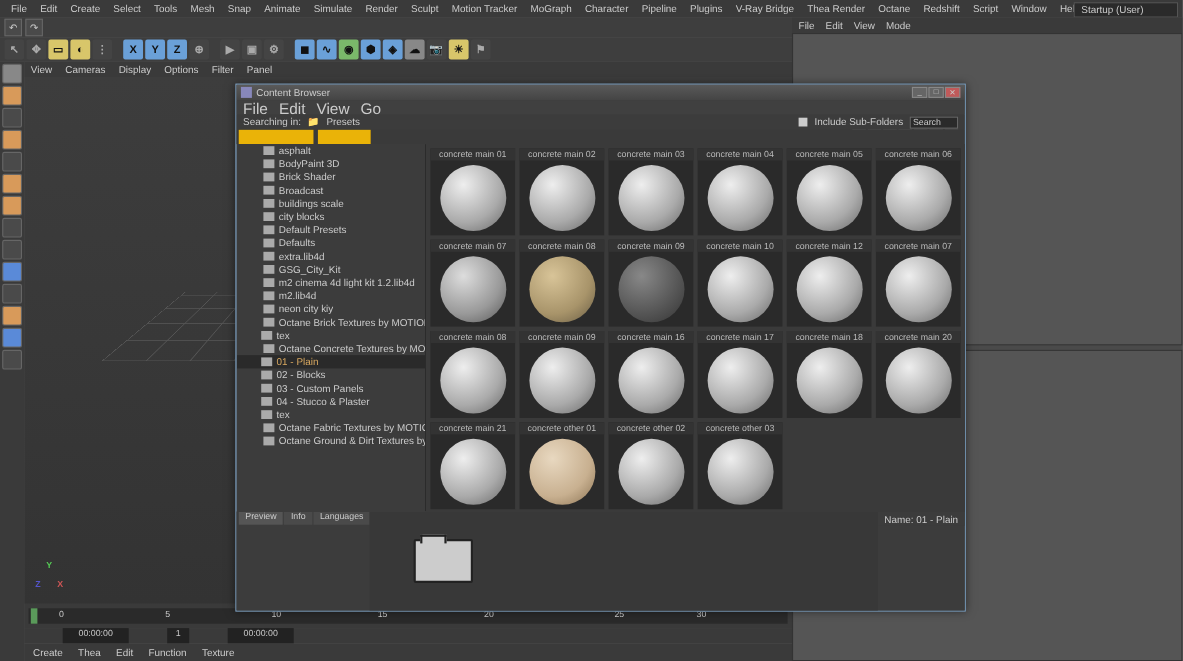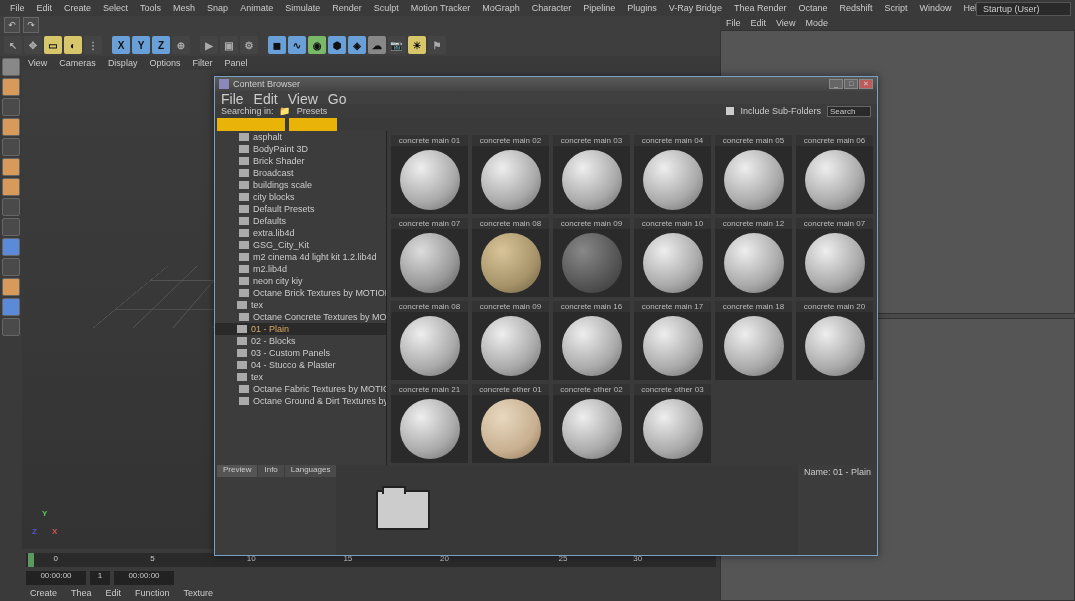--- a/index.html
+++ b/index.html
@@ -48,21 +48,21 @@
 .axis-gizmo .ax { position:absolute; font-size:8px; font-weight:bold; }
 .axis-gizmo .y { color:#5c5; left:10px; top:0; }
 .axis-gizmo .x { color:#c55; left:20px; top:18px; }
 .axis-gizmo .z { color:#55c; left:0; top:18px; }
 
 
 .timeline { height:22px; background:#3a3a3a; display:flex; align-items:center; }
 .tl-ruler { flex:1; height:14px; background:#2a2a2a; margin:0 4px; position:relative; }
 .tl-ruler span { position:absolute; font-size:8px; top:1px; }
 .tl-head { width:6px; height:14px; background:#5a9a5a; position:absolute; left:2px; }
-.tl-counter { width:60px; height:14px; background:#222; font-size:8px; text-align:center; }
+.tl-counter { width:60px; height:14px; background:#222; font-size:8px; text-align:center;margin-left:31px; }
 
 .bottom-bar { height:16px; background:#3a3a3a; display:flex; align-items:center; padding:0 8px; gap:14px; font-size:9px; }
 
 
 .right-panels { width:355px; background:#4a4a4a; display:flex; flex-direction:column; margin-top:-40px; }
 .panel-menu { height:14px; background:#3a3a3a; display:flex; align-items:center; padding:0 6px; gap:10px; font-size:9px; }
 .panel-body { flex:1; background:#555; border:1px solid #333; }
 
 
 .dlg { position:absolute; left:214px; top:76px; width:664px; height:480px; background:#444; border:1px solid #7aa0c4; box-shadow:0 0 8px rgba(0,0,0,.5); display:flex; flex-direction:column; }

